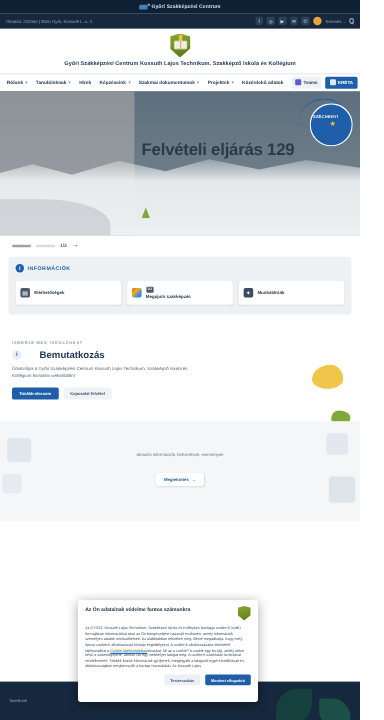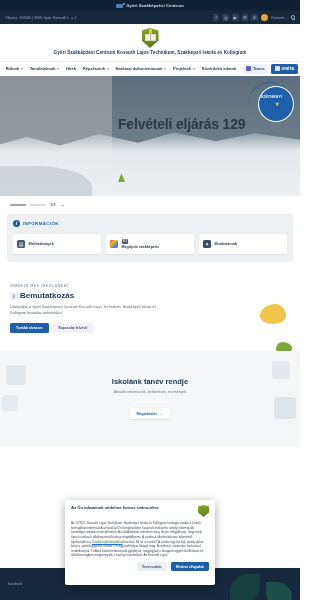--- a/index.html
+++ b/index.html
@@ -177,21 +177,21 @@
   .ic-glyph.tool { background:#3c4c5e; color:#fff; }
   .ic-text { font-size:3.7px; color:#27384b; font-weight:600; line-height:1.25; }
   .badge-new {
     display:inline-block; background:#4b5a6b; color:#fff; font-size:2.6px;
     padding: .6px 1.6px; border-radius:1px; letter-spacing:.2px; margin-bottom:1px;
   }
 
   
   .section-intro { padding: 22px 10px 8px; position:relative; }
   .eyebrow { font-size:3.2px; color:#8a98a6; letter-spacing:.7px; font-weight:700; margin-bottom:3px;}
-  .sec-title-row { display:flex; align-items:center; gap:2px; margin-bottom:5px; }
+  .sec-title-row { display:flex; align-items:center; gap:15px; margin-bottom:5px; }
   .sec-icon {
     width:8px;height:8px;border-radius:50%;background:#e7eef7;color:#1f5fa9;
     font-size:5px; display:flex;align-items:center;justify-content:center; font-weight:700;
   }
   .sec-title { font-size:8px; font-weight:700; color:#1b3550; }
   .sec-body { font-size:3.7px; color:#5a6775; line-height:1.55; max-width:150px; margin-bottom:6px;}
   .btn-row { display:flex; gap:4px; }
   .btn {
     font-size:3.4px; font-weight:700; padding:3px 6px; border-radius:1.6px; white-space:nowrap; cursor:pointer;
   }
@@ -393,21 +393,20 @@
       <span class="btn primary">Tovább olvasom</span>
       <span class="btn ghost">Kapcsolat felvétel</span>
     </div>
   </div>
 
   <div class="section-tanev">
     <span class="puzzle puz1"></span>
     <span class="puzzle puz2"></span>
     <span class="puzzle puz3"></span>
     <span class="puzzle puz4"></span>
-    <div class="tanev-title">Iskolánk tanév rendje</div>
     <div class="tanev-sub">Aktuális információk, befizetések, események</div>
     <span class="tanev-btn">
       <span>Megtekintés</span>
       <span>→</span>
     </span>
   </div>
 
   <div class="footer">
     <span class="footer-text">facebook</span>
     <span class="footer-leaf"></span>

